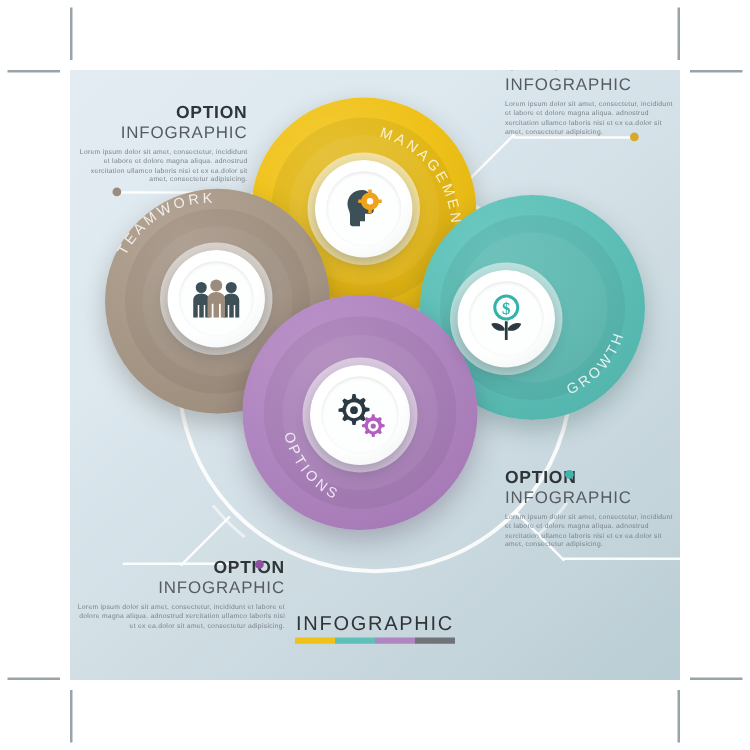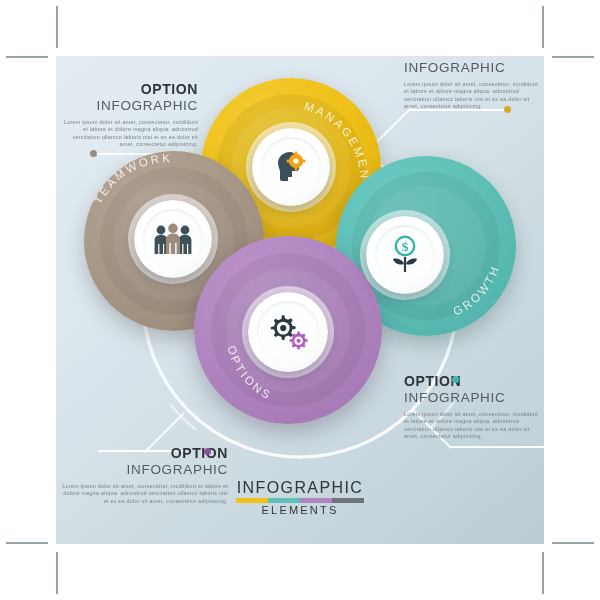--- a/index.html
+++ b/index.html
@@ -259,17 +259,16 @@
     <div class="dot" style="left:148px;top:392px;background:#8e4fa0;"></div>
 
     <div id="footer">
       <div class="f1">INFOGRAPHIC</div>
       <div class="bar">
         <i style="background:#efc119;"></i>
         <i style="background:#5fc0b8;"></i>
         <i style="background:#b086c0;"></i>
         <i style="background:#6f7478;"></i>
       </div>
-      <div class="f2">ELEMENTS</div>
     </div>
 
   </div>
 </div>
 
 </body></html>

